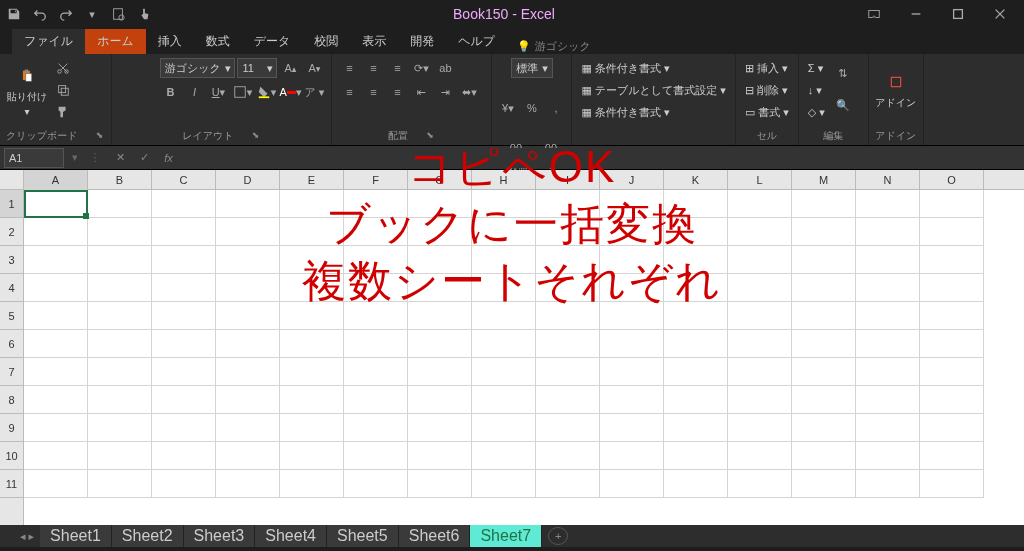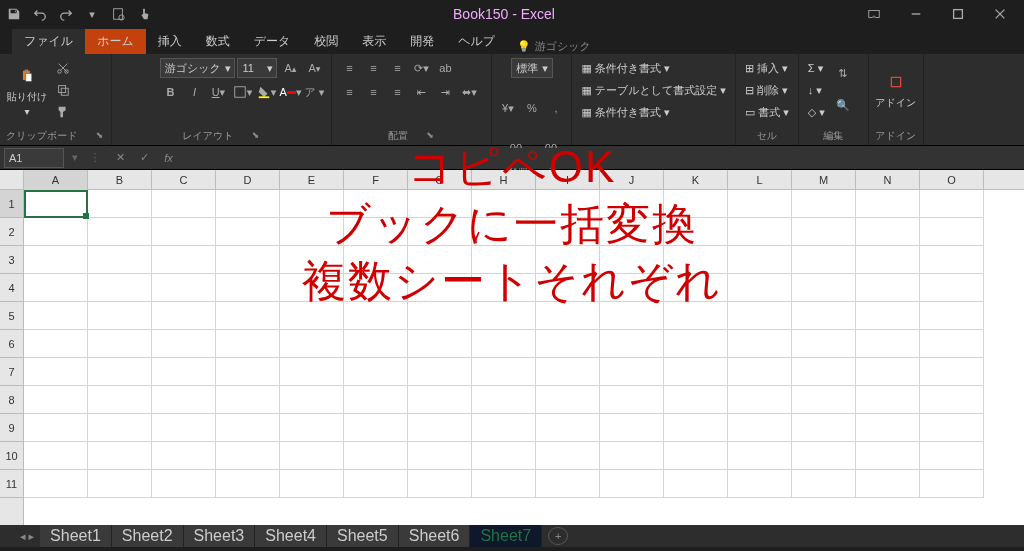--- a/index.html
+++ b/index.html
@@ -52,21 +52,21 @@
 .cell-grid { position: absolute; inset: 0; }
 .cell-row { display: flex; height: 28px; }
 .cell { width: 64px; height: 28px; border-right: 1px solid #d4d4d4; border-bottom: 1px solid #d4d4d4; }
 .active-cell { position: absolute; border: 2px solid #217346; width: 64px; height: 28px; top: 0; left: 0; pointer-events: none; }
 .active-cell::after { content: ""; position: absolute; right: -3px; bottom: -3px; width: 6px; height: 6px; background: #217346; }
 
 
 .sheet-tabs { height: 22px; background: #2d2d2d; display: flex; align-items: center; padding-left: 20px; gap: 0; }
 .sheet-nav { display: flex; gap: 2px; margin-right: 6px; color: #888; }
 .sheet-tab { padding: 2px 10px; background: #3a3a3a; color: #ccc; font-size: 16px; border-right: 1px solid #222; cursor: pointer; }
-.sheet-tab.active { background: #0f172a; color: #217346; }
+.sheet-tab.active { background: #5eead4; color: #217346; }
 .add-sheet { width: 20px; height: 18px; display: flex; align-items: center; justify-content: center; color: #888; margin-left: 6px; border: 1px solid #555; border-radius: 50%; font-size: 11px; }
 
 
 .status-bar { height: 22px; background: #1e1e1e; display: flex; align-items: center; padding: 0 6px; color: #aaa; font-size: 11px; justify-content: space-between; }
 .status-left { display: flex; gap: 12px; align-items: center; }
 
 
 .overlay { position: absolute; top: 138px; left: 0; right: 0; text-align: center; pointer-events: none; }
 .overlay div { color: #d00000; font-size: 44px; font-weight: 500; line-height: 1.3; font-family: "Yu Gothic", sans-serif; letter-spacing: 2px; }
 

